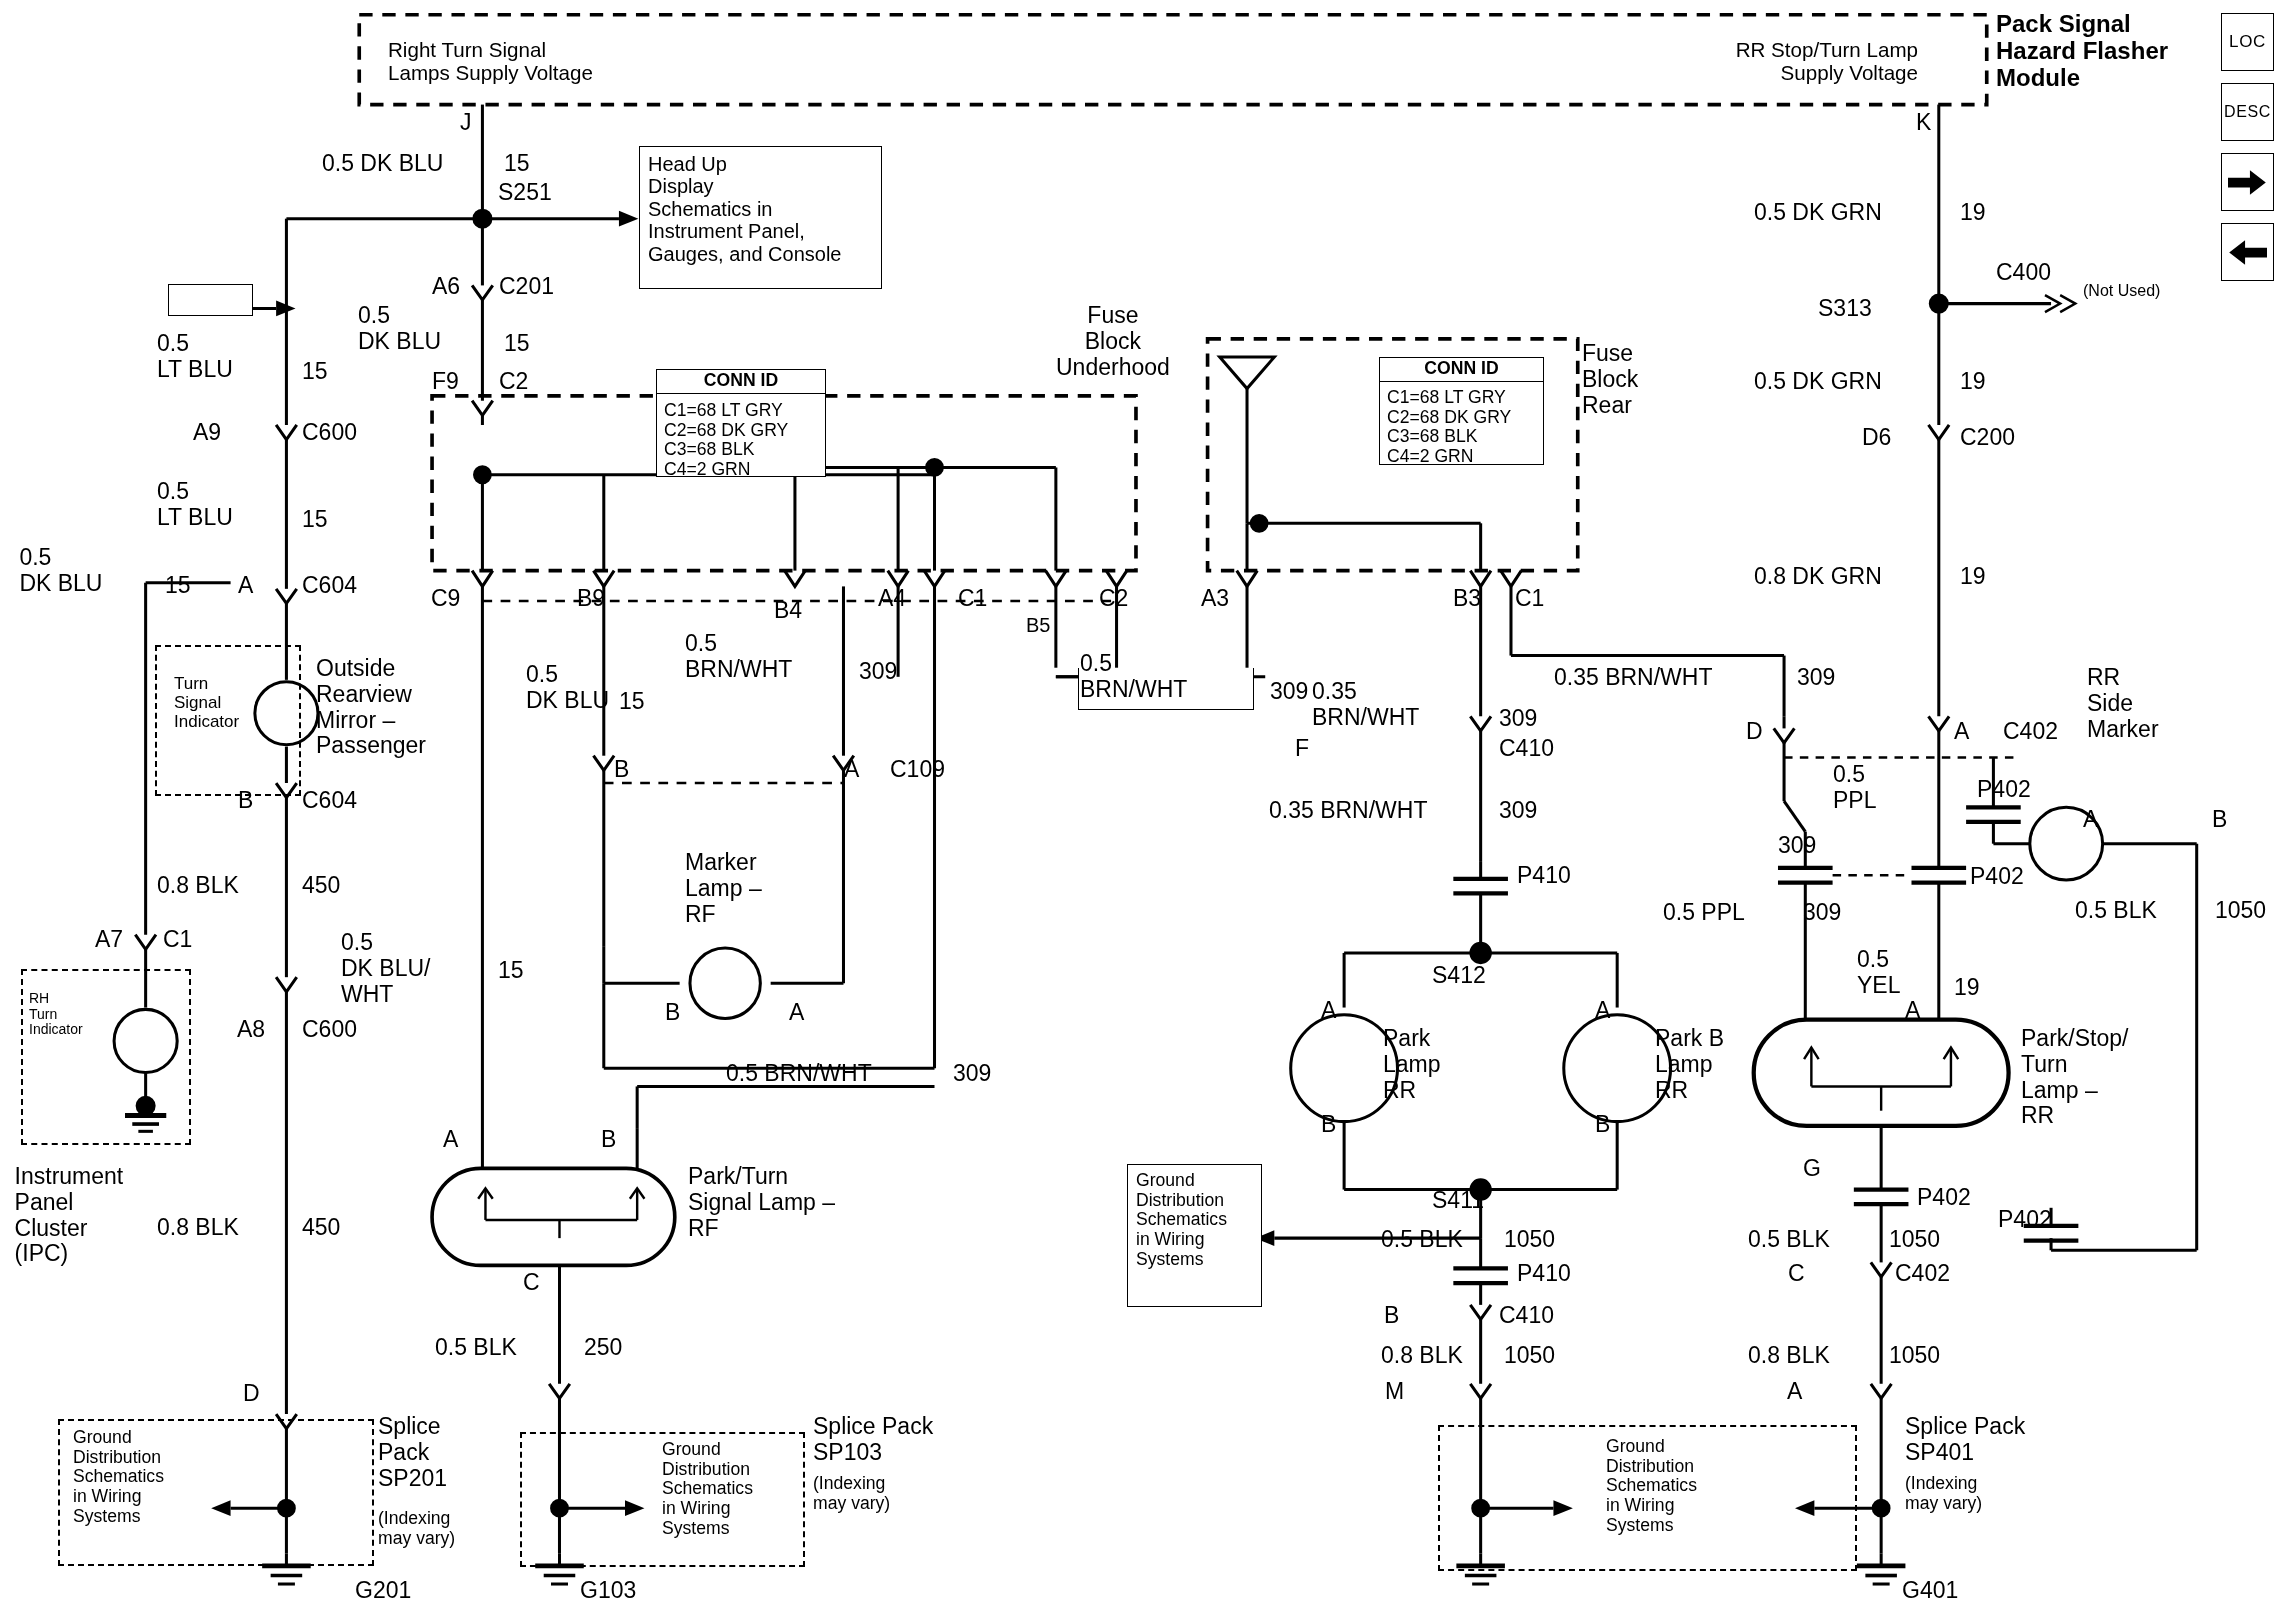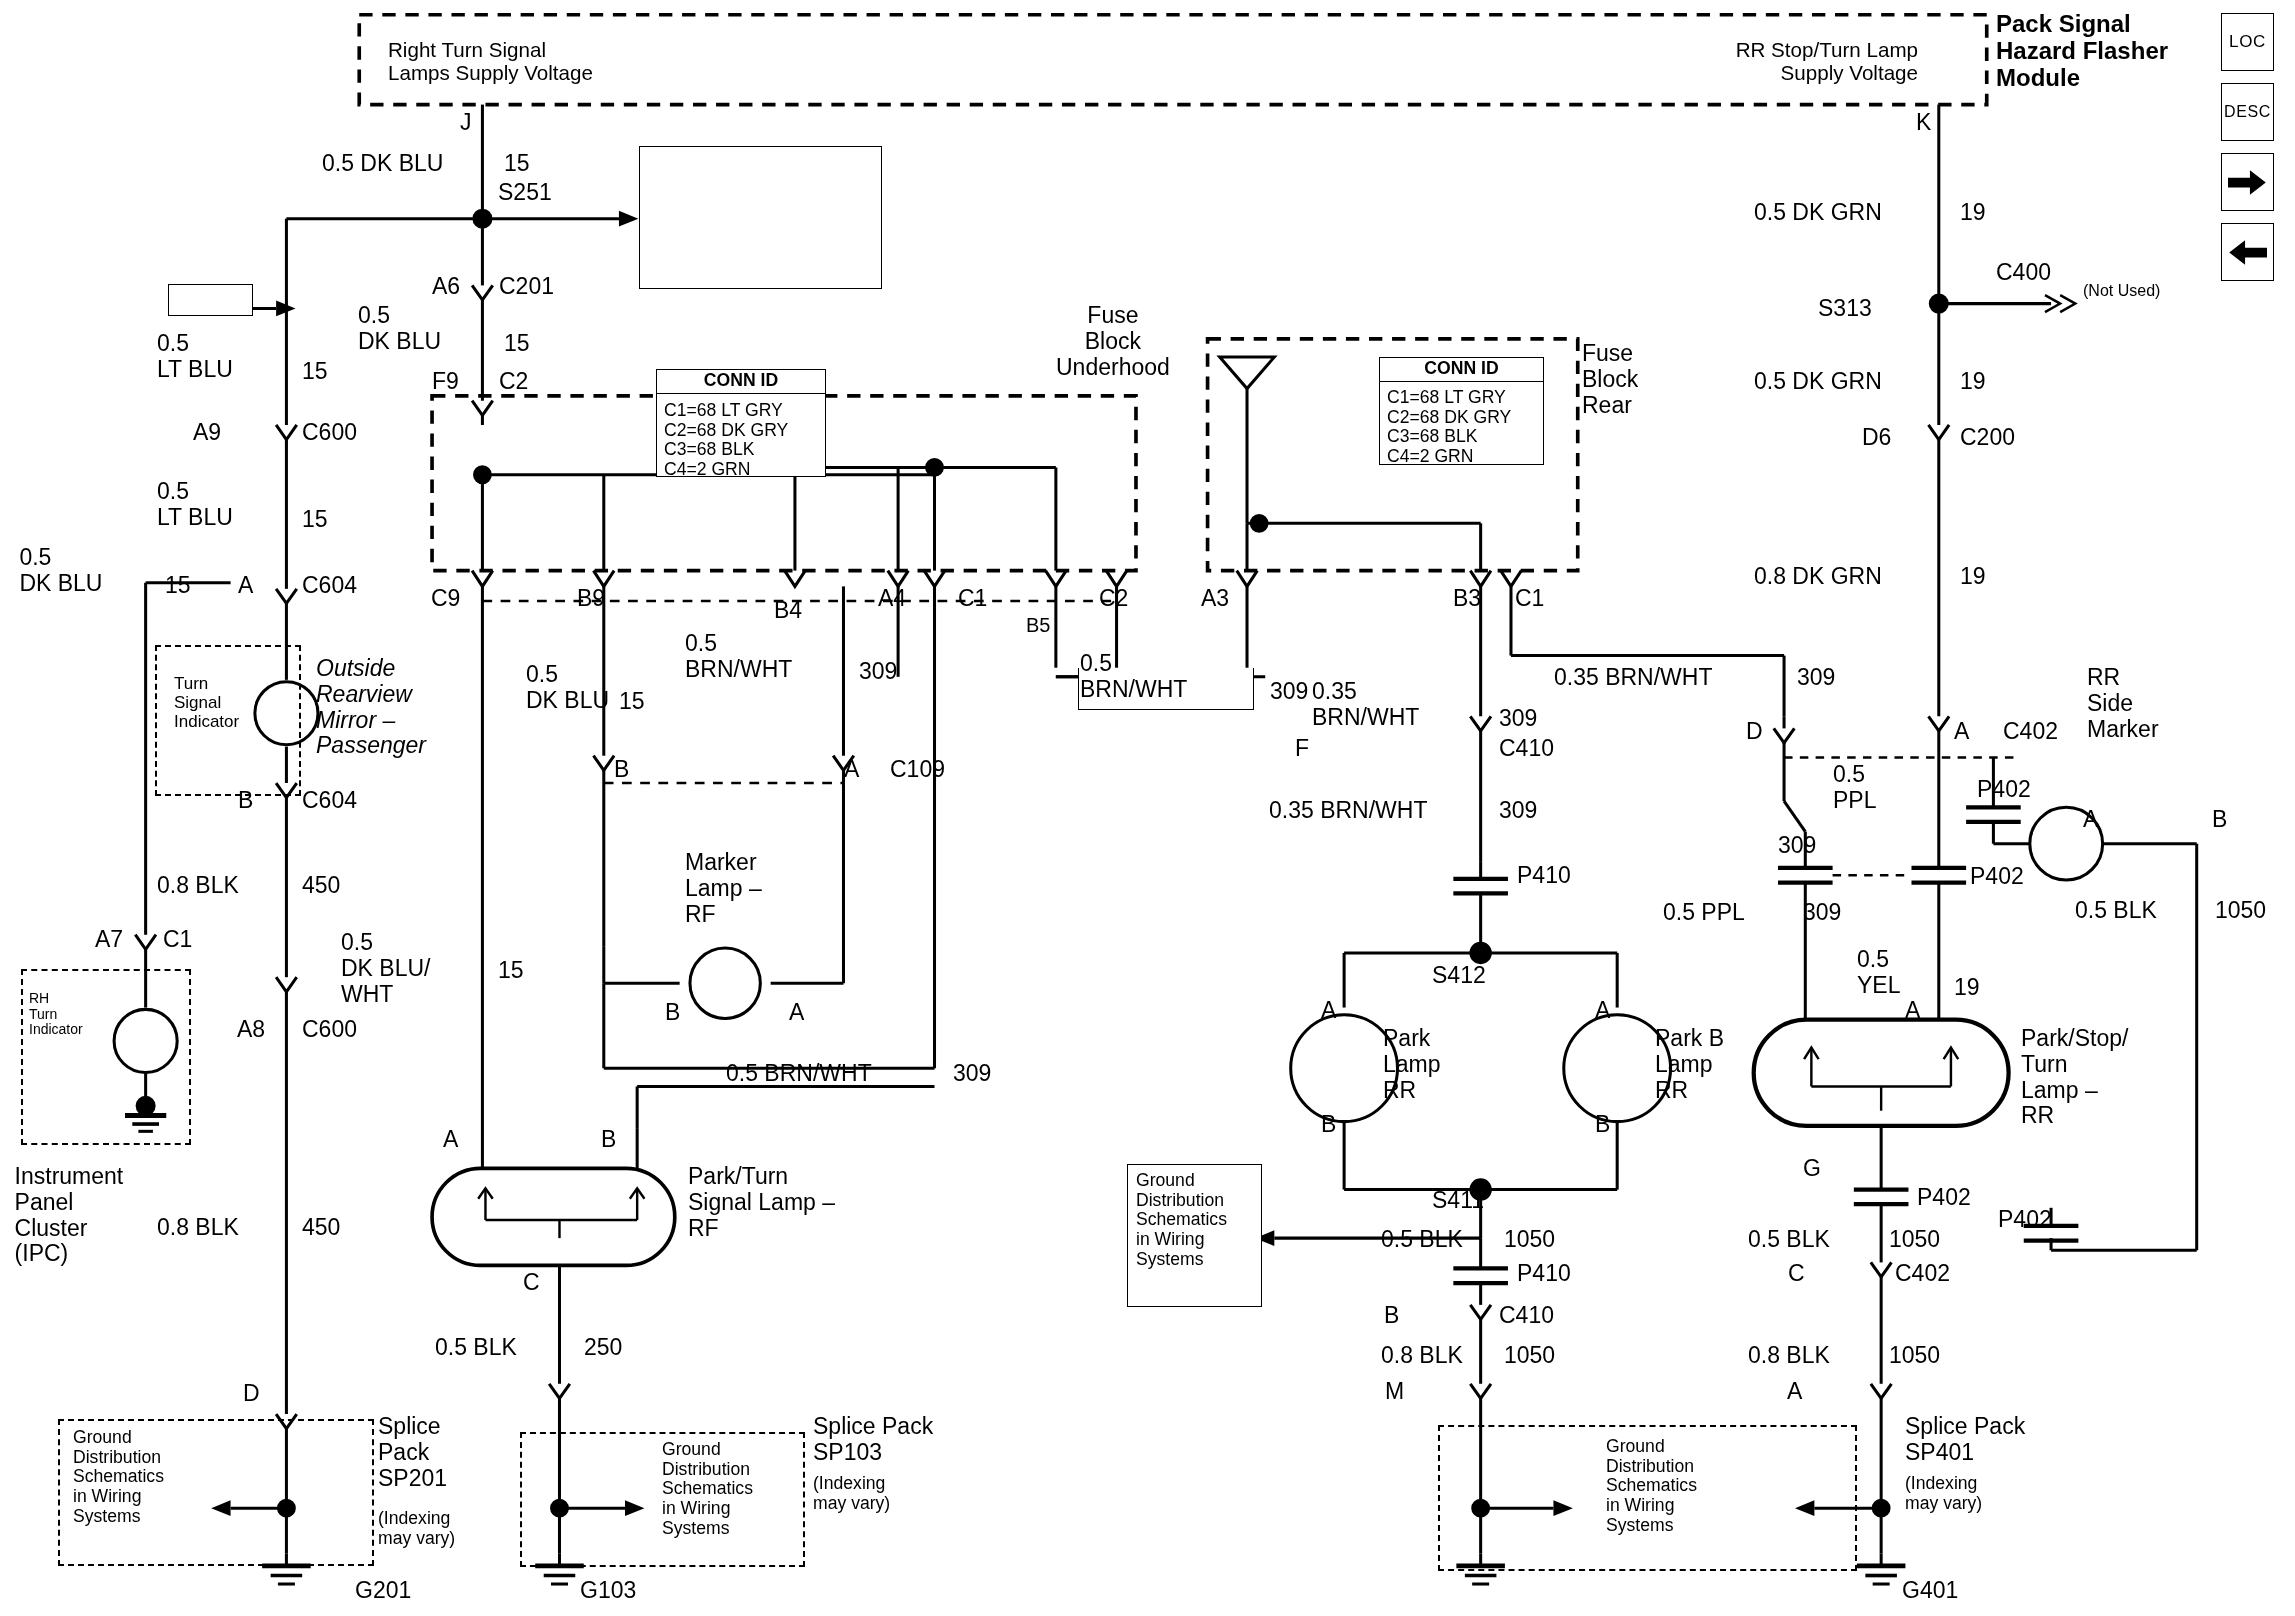--- a/index.html
+++ b/index.html
@@ -280,20 +280,25 @@
     <line x1="3060" y1="2580" x2="3140" y2="2580" stroke-width="8"></line>
     <line x1="3074" y1="2596" x2="3126" y2="2596" stroke-width="6"></line>
     <line x1="3086" y1="2610" x2="3114" y2="2610" stroke-width="5"></line>
     <line x1="3100" y1="2485" x2="2990" y2="2485"></line>
     <polygon points="2990,2472 2958,2485 2990,2498" fill="#000" stroke="none"></polygon>
 
   </g>
 </svg>
 
 <div class="box" style="left:639px;top:146px;width:243px;height:143px;"></div>
+<div class="lbl" style="left:648px;top:153px;font-size:20px;">Head Up
+Display
+Schematics in
+Instrument Panel,
+Gauges, and Console</div>
 
 <div class="box" style="left:656px;top:369px;width:170px;height:108px;"></div>
 <div class="lbl c" style="left:656px;top:371px;width:170px;font-size:17.6px;font-weight:bold;border-bottom:1.8px solid #000;padding-bottom:2.4px;">CONN ID</div>
 <div class="lbl" style="left:664px;top:401px;font-size:17.6px;">C1=68 LT GRY
 C2=68 DK GRY
 C3=68 BLK
 C4=2 GRN</div>
 
 <div class="box" style="left:1379px;top:357px;width:165px;height:108px;"></div>
 <div class="lbl c" style="left:1379px;top:359px;width:165px;font-size:17.6px;font-weight:bold;border-bottom:1.8px solid #000;padding-bottom:2.4px;">CONN ID</div>
@@ -370,21 +375,21 @@
 may vary)</div>
 
 <div class="lbl" style="left:388px;top:38px;font-size:20.6px;">Right Turn Signal
 Lamps Supply Voltage</div>
 <div class="lbl r" style="left:1639px;top:38px;width:279px;font-size:20.6px;">RR Stop/Turn Lamp
 Supply Voltage</div>
 <div class="lbl" style="left:1996px;top:11px;font-size:24px;font-weight:bold;">Pack Signal
 Hazard Flasher
 Module</div>
 
-<div class="lbl" style="left:316px;top:656px;font-size:23px;font-style:italic;">Outside
+<div class="lbl" style="left:316px;top:656px;font-size:23px;">Outside
 Rearview
 Mirror –
 Passenger</div>
 <div class="lbl" style="left:685px;top:850px;font-size:23px;">Marker
 Lamp –
 RF</div>
 <div class="lbl" style="left:688px;top:1164px;font-size:23px;">Park/Turn
 Signal Lamp –
 RF</div>
 <div class="lbl" style="left:1383px;top:1026px;font-size:23px;">Park

